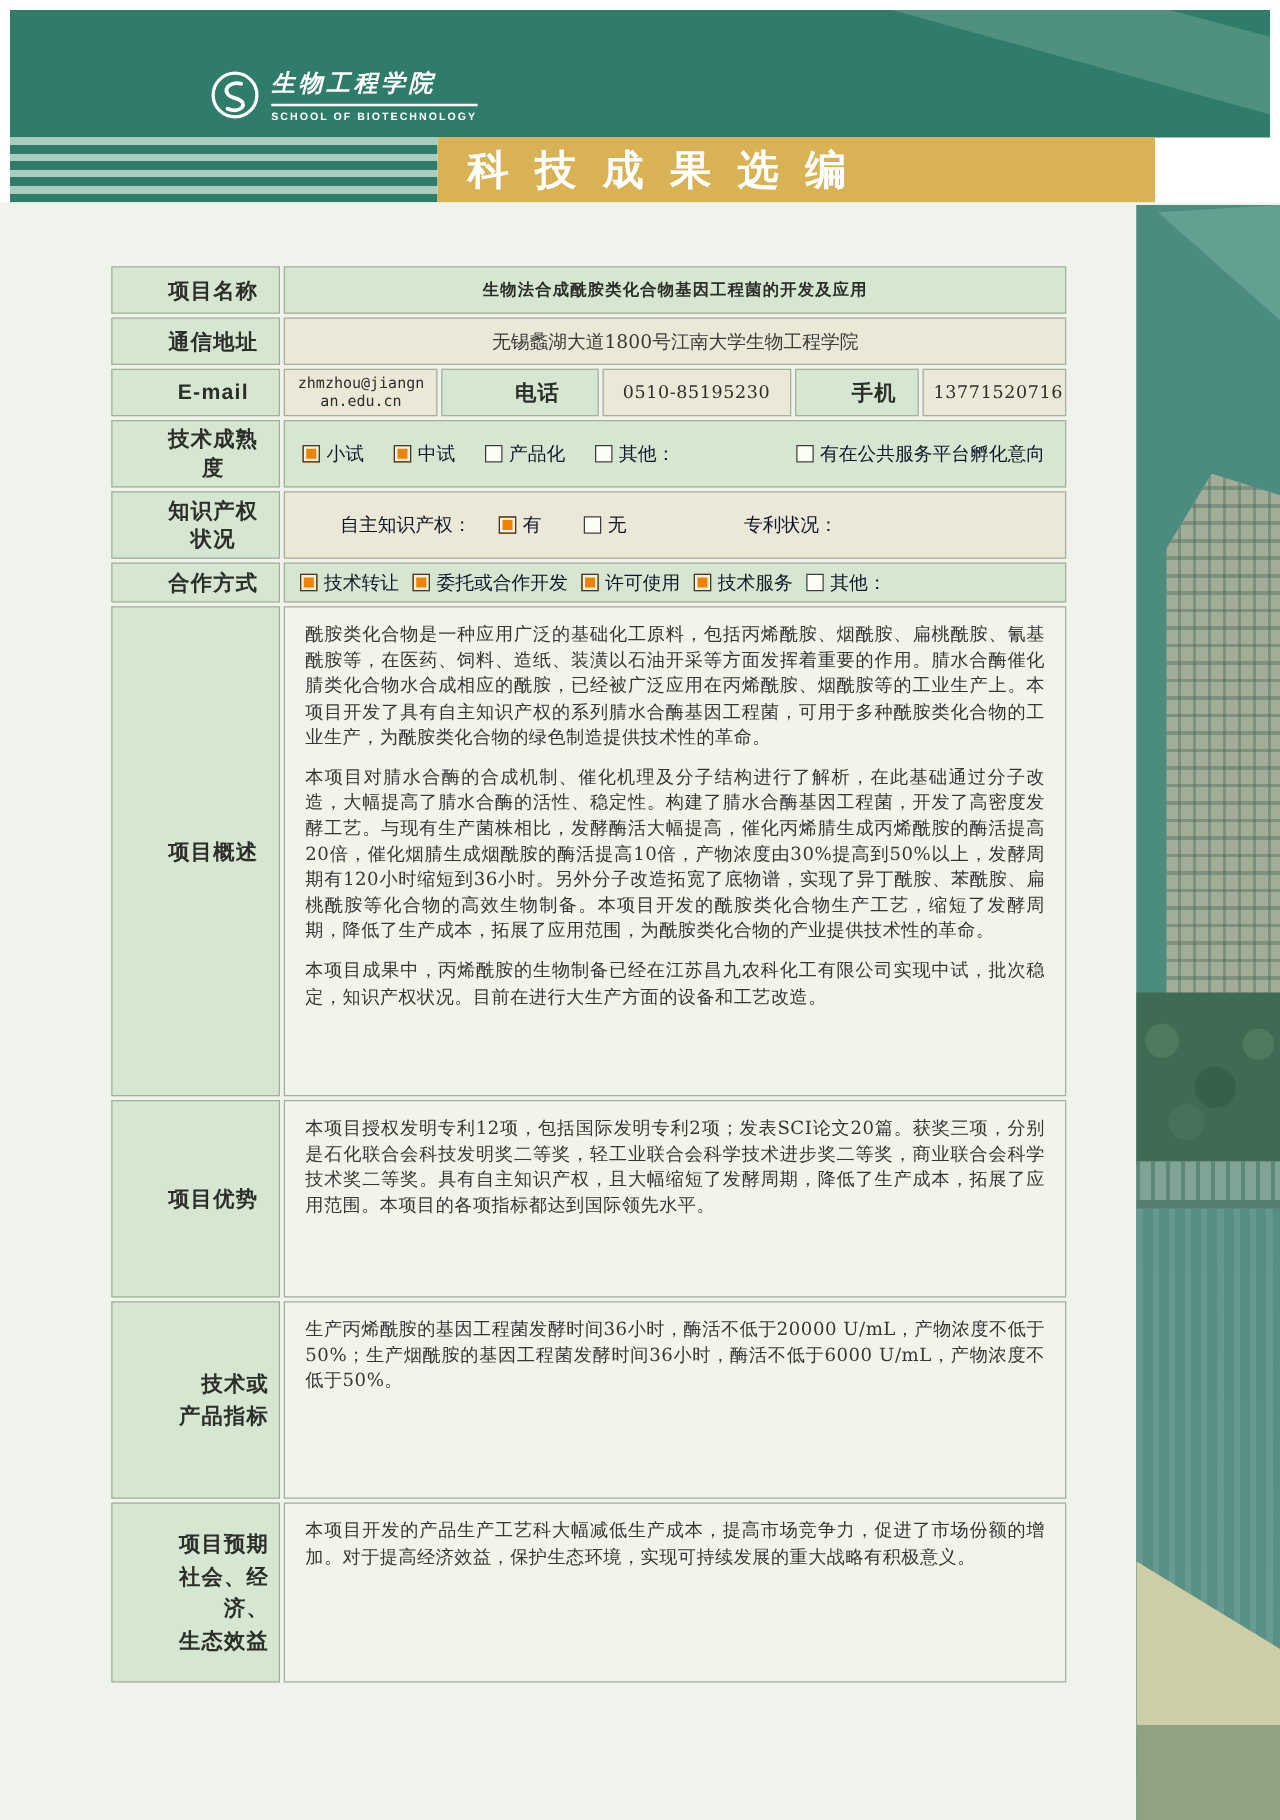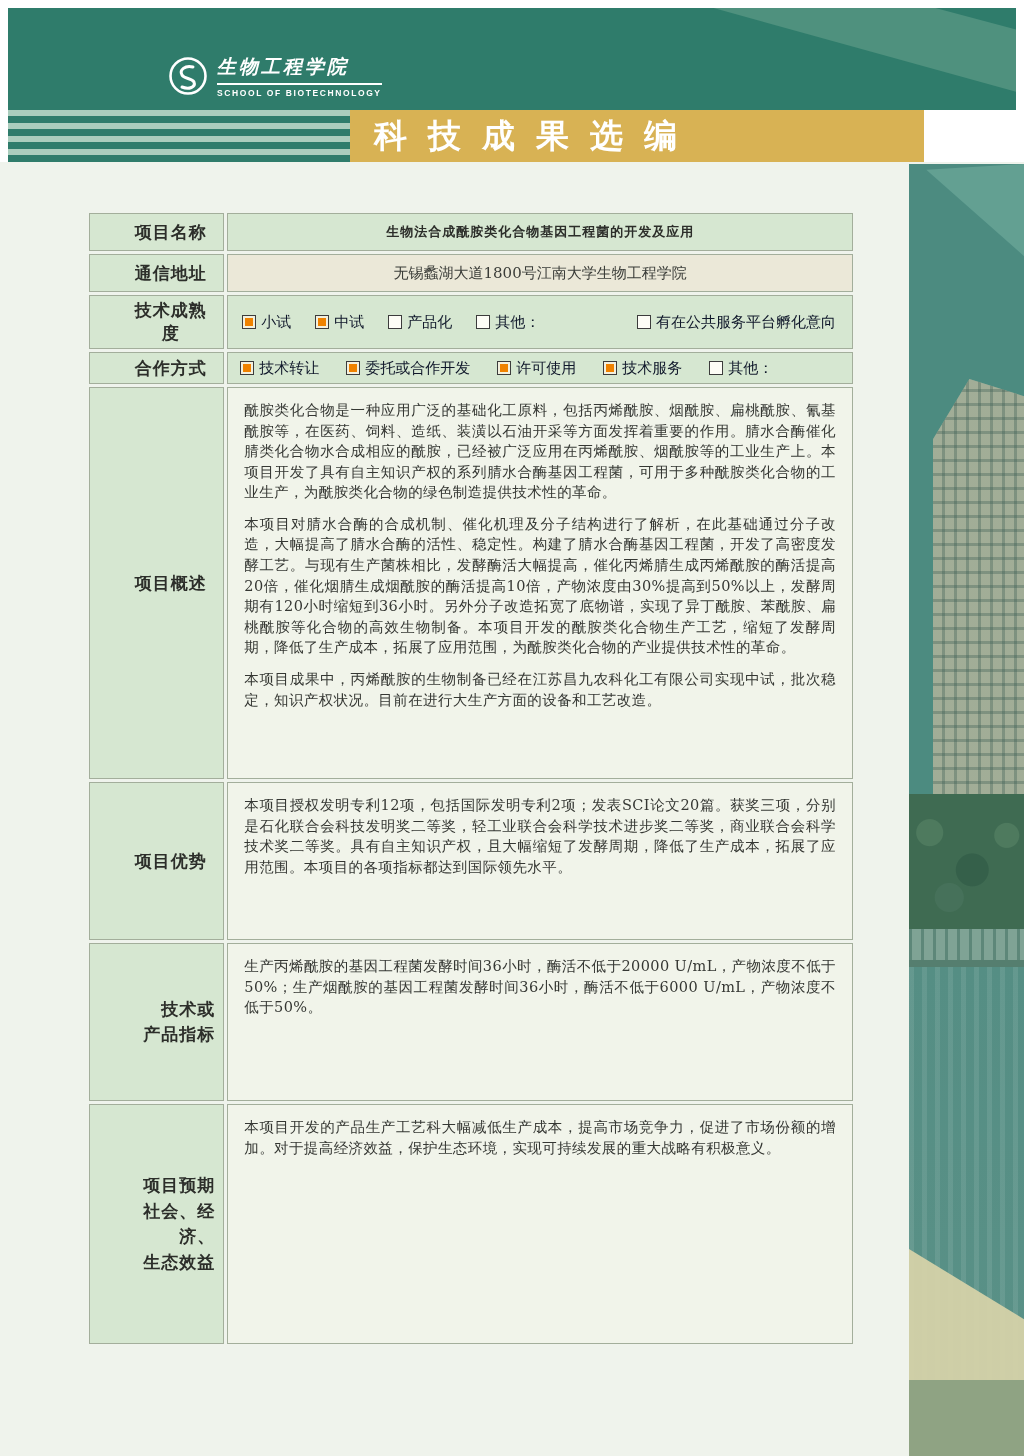--- a/index.html
+++ b/index.html
@@ -83,21 +83,21 @@
   .body-text p:last-child{margin-bottom:0;}
 
   
   .cbrow{display:flex;align-items:center;font-family:"DejaVu Serif",serif;font-size:15px;color:#0f172a;}
   .cbrow .cb-item{display:inline-flex;align-items:center;gap:5px;white-space:nowrap;}
   .cb{width:14px;height:14px;border:1.5px solid #3c3c3c;background:#fdfdf6;box-sizing:border-box;
     display:inline-block;flex:0 0 auto;}
   .cb.checked{background:var(--checkbox-orange);box-shadow:inset 0 0 0 2px #f3f0de;}
   .row-maturity{gap:24px;padding-left:6px;}
   .row-maturity .cb-item.push{margin-left:auto;margin-right:8px;}
-  .row-coop{gap:27px;padding-left:4px;}
+  .row-coop{gap:11px;padding-left:4px;}
   .row-ipr{gap:20px;padding-left:36px;}
   .row-ipr .ipr-prefix{margin-right:2px;}
   .row-ipr .patent-label{margin-left:74px;}
 </style>
 </head>
 <body>
 
 <div class="page">
 
   <div class="header">
@@ -149,20 +149,28 @@
       <td class="lab" style="height:38px">项目名称</td>
       <td class="val-g proj-title" colspan="5">生物法合成酰胺类化合物基因工程菌的开发及应用</td>
     </tr>
 
     <tr>
       <td class="lab" style="height:38px">通信地址</td>
       <td class="val-c kai centered" colspan="5">无锡蠡湖大道1800号江南大学生物工程学院</td>
     </tr>
 
 
+    <tr>
+      <td class="lab email-label" style="height:38px">E-mail</td>
+      <td class="val-c email-val">zhmzhou@jiangnan.edu.cn</td>
+      <td class="lab">电话</td>
+      <td class="val-c num">0510-85195230</td>
+      <td class="lab">手机</td>
+      <td class="val-c num">13771520716</td>
+    </tr>
 
     <tr>
       <td class="lab" style="height:30px">技术成熟度</td>
       <td class="val-g" colspan="5">
         <div class="cbrow row-maturity">
               <span class="cb-item">
                 <span class="cb checked"></span>
                 <span>小试</span>
               </span>
               <span class="cb-item">
@@ -178,20 +186,39 @@
                 <span>其他：</span>
               </span>
               <span class="cb-item push">
                 <span class="cb"></span>
                 <span>有在公共服务平台孵化意向</span>
               </span>
             </div>
       </td>
     </tr>
 
+    <tr>
+      <td class="lab" style="height:32px">知识产权状况</td>
+      <td class="val-c" colspan="5">
+        <div class="cbrow row-ipr">
+          <span class="ipr-prefix">自主知识产权：</span>
+          <span class="cbrow" style="gap:34px">
+                <span class="cb-item">
+                  <span class="cb checked"></span>
+                  <span>有</span>
+                </span>
+                <span class="cb-item">
+                  <span class="cb"></span>
+                  <span>无</span>
+                </span>
+              </span>
+          <span class="patent-label">专利状况：</span>
+        </div>
+      </td>
+    </tr>
 
     <tr>
       <td class="lab" style="height:32px">合作方式</td>
       <td class="val-g" colspan="5">
         <div class="cbrow row-coop">
               <span class="cb-item">
                 <span class="cb checked"></span>
                 <span>技术转让</span>
               </span>
               <span class="cb-item">
@@ -228,21 +255,21 @@
       <td class="val-l body-text" colspan="5">本项目授权发明专利12项，包括国际发明专利2项；发表SCI论文20篇。获奖三项，分别是石化联合会科技发明奖二等奖，轻工业联合会科学技术进步奖二等奖，商业联合会科学技术奖二等奖。具有自主知识产权，且大幅缩短了发酵周期，降低了生产成本，拓展了应用范围。本项目的各项指标都达到国际领先水平。</td>
     </tr>
 
     <tr>
       <td class="lab multiline" style="height:158px">技术或
 产品指标</td>
       <td class="val-l body-text" colspan="5">生产丙烯酰胺的基因工程菌发酵时间36小时，酶活不低于20000 U/mL，产物浓度不低于50%；生产烟酰胺的基因工程菌发酵时间36小时，酶活不低于6000 U/mL，产物浓度不低于50%。</td>
     </tr>
 
     <tr>
-      <td class="lab multiline" style="height:240px">项目预期
+      <td class="lab multiline" style="height:144px">项目预期
 社会、经济、
 生态效益</td>
       <td class="val-l body-text" colspan="5">本项目开发的产品生产工艺科大幅减低生产成本，提高市场竞争力，促进了市场份额的增加。对于提高经济效益，保护生态环境，实现可持续发展的重大战略有积极意义。</td>
     </tr>
   </tbody>
     </table>
 
 </div>
 
 </body></html>

